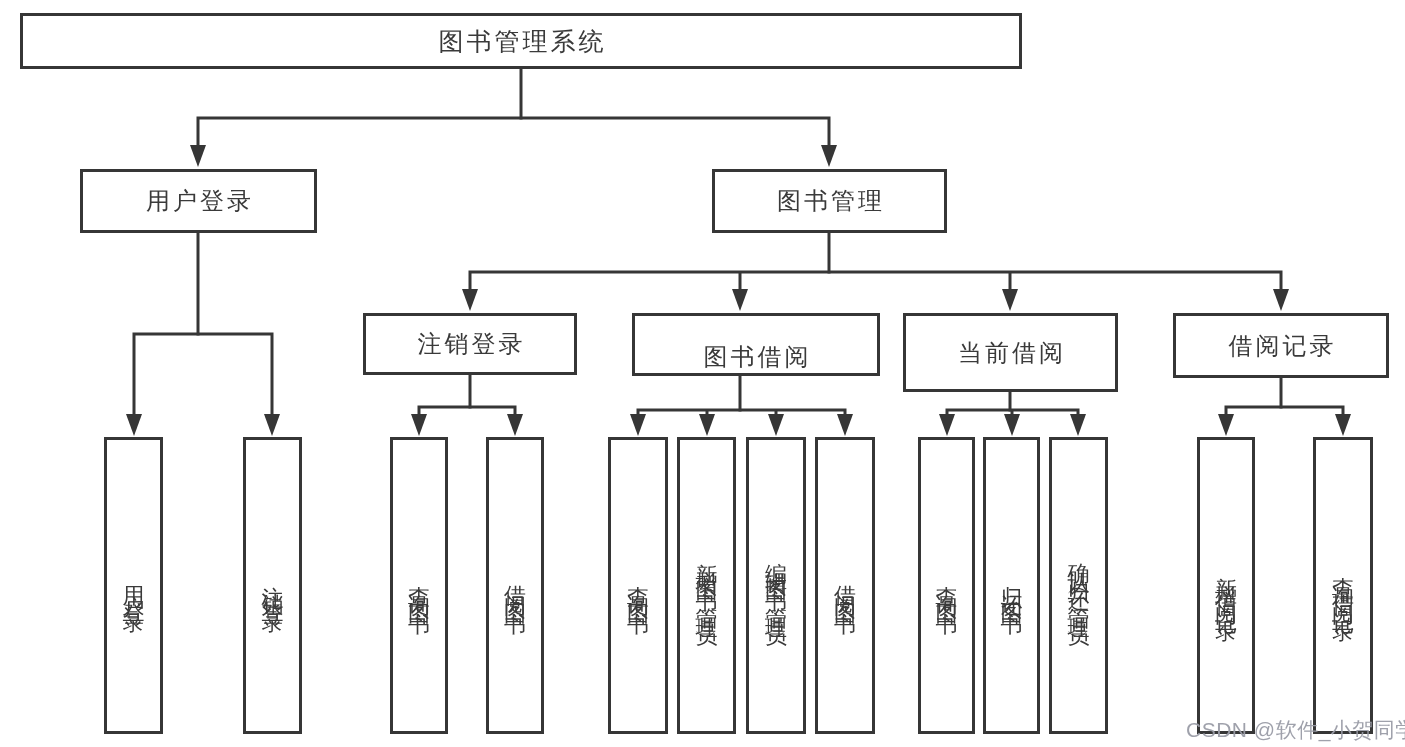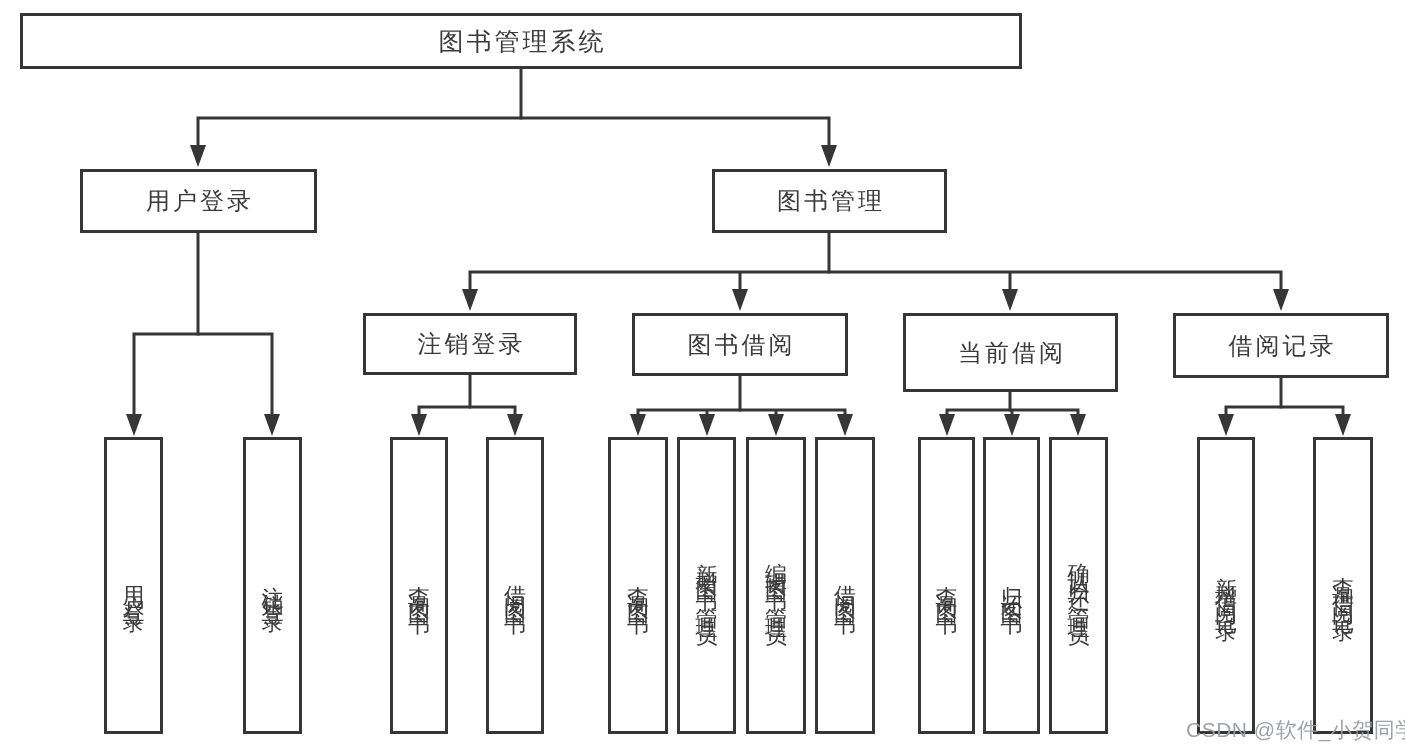--- a/index.html
+++ b/index.html
@@ -116,21 +116,21 @@
   <div class="node h" style="left:80px; top:169px; width:237px; height:64px;">
     <span>用户登录</span>
   </div>
   <div class="node h" style="left:712px; top:169px; width:235px; height:64px;">
     <span>图书管理</span>
   </div>
 
   <div class="node h" style="left:363px; top:313px; width:214px; height:62px;">
     <span>注销登录</span>
   </div>
-  <div class="node h" style="left:632px; top:313px; width:216px; height:63px;">
+  <div class="node h" style="left:632px; top:313px; width:248px; height:63px;align-items:flex-end;">
     <span>图书借阅</span>
   </div>
   <div class="node h" style="left:903px; top:313px; width:215px; height:79px;">
     <span>当前借阅</span>
   </div>
   <div class="node h" style="left:1173px; top:313px; width:216px; height:65px;">
     <span>借阅记录</span>
   </div>
 
   <div class="node leaf" style="left:104px; top:437px; width:59px; height:297px;">

